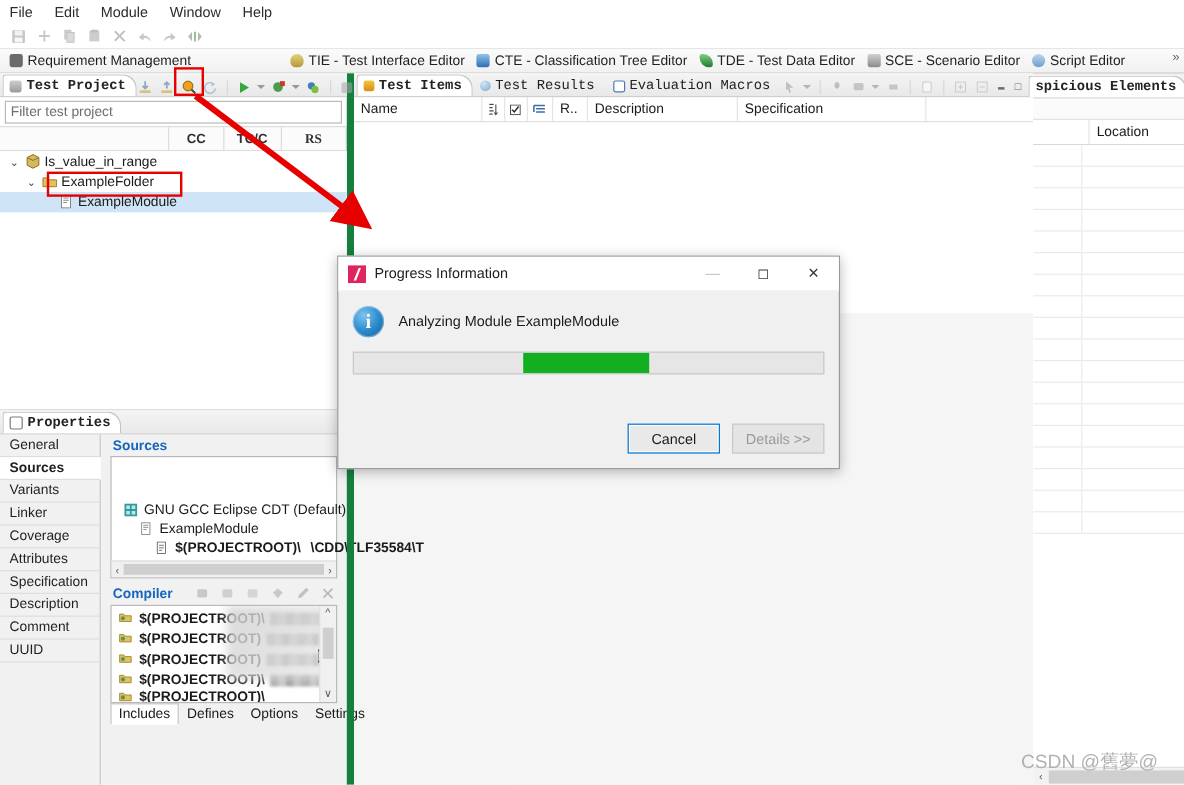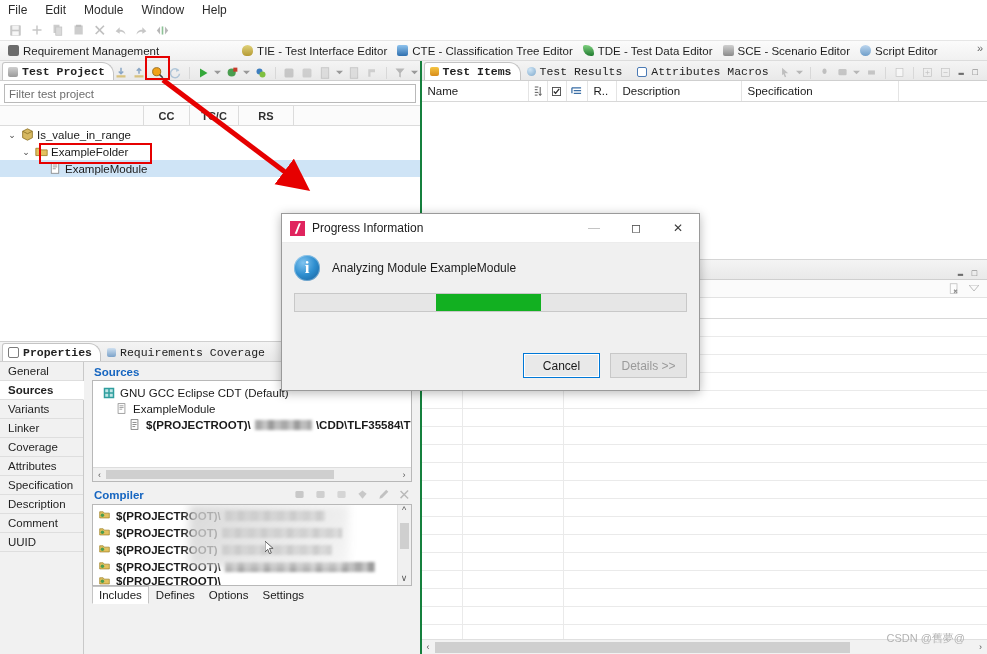--- a/index.html
+++ b/index.html
@@ -85,21 +85,21 @@
   }
 
   
   .workbench {
     flex: 1 1 auto;
     display: flex;
     min-height: 0;
     background: #f5f5f5;
   }
   .leftcol { width: 420px; display: flex; flex-direction: column; min-width:0; }
-  .rightcol { flex: 1 1 auto; display: flex; flex-direction: column; min-width:0; border-left: 2px solid #15803d;}
+  .rightcol { flex: 1 1 auto; display: flex; flex-direction: row; min-width:0; border-left: 6px solid #15803d;}
 
   
   .part { display: flex; flex-direction: column; min-height: 0; background: #ffffff; }
   .parttabs {
     height: 19px;
     display: flex; align-items: flex-end;
     background: linear-gradient(#f4f4f4,#e9e9e9);
     border-bottom: 1px solid #cfcfcf;
     padding-left: 2px;
     position: relative;
@@ -277,21 +277,21 @@
     height: 23px; min-width: 75px;
     font-size: 12px;
     display:flex; align-items:center; justify-content:center;
     background: #e1e1e1; border:1px solid #adadad;
   }
   .btn.primary { background:#e9e9e9; border:1px solid #0078d7; box-shadow: inset 0 0 0 1px #fff;}
   .btn.disabled { color:#9a9a9a; background:#e4e4e4; border-color:#c8c8c8;}
 
   .watermark {
     position:absolute; right: 22px; bottom: 8px;
-    font-size: 11px; color: #b2b2b2;
+    font-size: 16px; color: #b2b2b2;
   }
   .botscroll {
     height: 14px; background: #f2f2f2; display:flex; align-items:center;
     border-top: 1px solid #e0e0e0; flex:0 0 auto;
   }
 </style>
 </head>
 <body>
 
 <div class="app">
@@ -499,21 +499,21 @@
         </div>
 
         <div class="filterbox">
           <span>Filter test project</span>
         </div>
 
         <div class="treehead">
           <div class="thcell" style="width:143px;"></div>
           <div class="thcell" style="width:45px;">CC</div>
           <div class="thcell" style="width:48px;">TC/C</div>
-          <div class="thcell" style="width:54px;">RS</div>
+          <div class="thcell" style="width:54px;font-family:Liberation Serif, serif;">RS</div>
           <div class="thcell" style="flex:1 1 auto;border-right:none;"></div>
         </div>
 
         <div class="treebody">
           <div class="trow" style="padding-left:6px;">
             <span class="twist">⌄</span>
             <span class="ticon">
               <svg width="13" height="13" viewBox="0 0 16 16">
                   <path d="M8 1l6 3v8l-6 3-6-3V4z" fill="#d6b861" stroke="#8a6f22"></path>
                   <path d="M2 4l6 3 6-3" fill="none" stroke="#8a6f22"></path>
@@ -541,24 +541,20 @@
             <span>ExampleModule</span>
           </div>
         </div>
       </div>
 
       <div class="part" style="flex:1 1 auto;border-top:1px solid #cfcfcf;">
         <div class="parttabs">
           <div class="ptab active">
             <span class="pbicon" style="background:#fff;border:1px solid #7b7b7b;width:9px;height:9px;"></span>
             <span>Properties</span>
-          </div>
-          <div class="ptab">
-            <span class="pbicon" style="background:linear-gradient(#cfe0f0,#7ba2c9);width:9px;height:9px;"></span>
-            <span>Requirements Coverage</span>
           </div>
         </div>
 
         <div class="propbody">
           <div class="proptabs">
             <div class="proptab">General</div>
             <div class="proptab active">Sources</div>
             <div class="proptab">Variants</div>
             <div class="proptab">Linker</div>
             <div class="proptab">Coverage</div>
@@ -566,21 +562,21 @@
             <div class="proptab">Specification</div>
             <div class="proptab">Description</div>
             <div class="proptab">Comment</div>
             <div class="proptab">UUID</div>
           </div>
 
           <div class="propmain">
             <div class="sectitle">Sources</div>
 
             <div class="srcbox">
-              <div style="flex:1 1 auto;padding:4px 0 0 10px;">
+              <div style="flex:1 1 auto;padding:4px 0 0 10px;margin-top:32px;">
                 <div class="srcrow">
                   <span class="ticon">
                     <svg width="12" height="12" viewBox="0 0 16 16">
                         <rect x="1" y="1" width="14" height="14" fill="#2f9e9e"></rect>
                         <path d="M3 3h4v4H3zM9 3h4v4H9zM3 9h4v4H3zM9 9h4v4H9z" fill="#bfe6e6"></path>
                       </svg>
                   </span>
                   <span>GNU GCC Eclipse CDT (Default)</span>
                 </div>
                 <div class="srcrow" style="padding-left:13px;">
@@ -725,21 +721,21 @@
           <div class="ptab active">
             <span class="pbicon" style="background:linear-gradient(#f5c542,#d88c1a);width:9px;height:9px;border-radius:2px;"></span>
             <span>Test Items</span>
           </div>
           <div class="ptab">
             <span class="pbicon" style="background:radial-gradient(circle at 35% 30%,#cfe5f5,#7fa9cc);border-radius:50%;width:9px;height:9px;"></span>
             <span>Test Results</span>
           </div>
           <div class="ptab">
             <span class="pbicon" style="background:#fff;border:1px solid #4a7ab5;width:8px;height:8px;"></span>
-            <span>Attributes Macros</span>
+            <span>Evaluation Macros</span>
           </div>
           <div class="ptoolbar">
             <span class="tbicon">
                 <svg width="11" height="11" viewBox="0 0 16 16">
                   <path d="M3 1l9 8H7l2 5-2 1-2-5-2 2z" fill="#9a9a9a"></path>
                 </svg>
               </span>
             <span class="tbicon" style="width:8px;">
                 <svg width="7" height="7" viewBox="0 0 8 8">
                   <path d="M0 2l4 4 4-4z" fill="#8a8a8a"></path>

